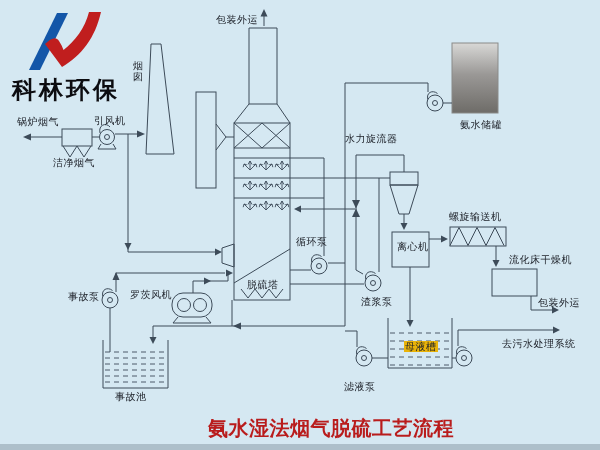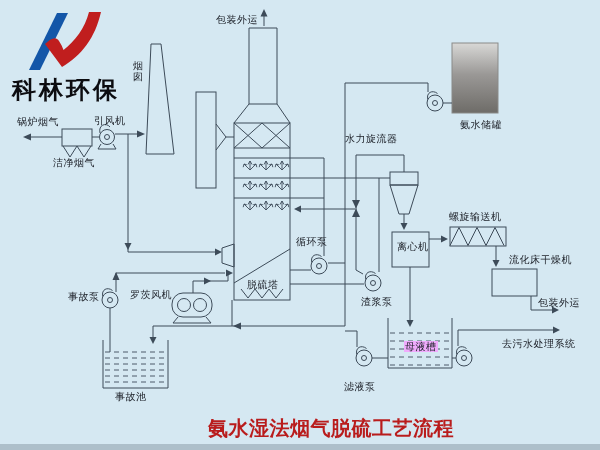--- a/index.html
+++ b/index.html
@@ -16,21 +16,21 @@
   }
   .lbl-v{white-space:normal;word-break:break-all;}
   .logo-text{
     position:absolute;left:12px;top:74px;font-size:24px;font-weight:bold;
     letter-spacing:3px;color:#0c0c10;
   }
   .title{
     position:absolute;left:208px;top:415px;font-size:20px;letter-spacing:0.5px;
     color:#b91c1c;font-weight:600;white-space:nowrap;
   }
-  .tank-label-bg{background:#f0abfc;padding:0 1px;}
+  .tank-label-bg{background:#eab308;padding:0 1px;}
   .bottom-band{position:absolute;left:0;top:444px;width:600px;height:6px;background:#adbfca;}
 </style>
 </head>
 <body>
 
 <div id="stage">
 
   <svg id="diagram-svg" width="600" height="450" viewBox="0 0 600 450" fill="none" stroke="#3d4b59" stroke-width="1">
     <defs>
       <linearGradient id="tankgrad" x1="0" y1="0" x2="0" y2="1">

